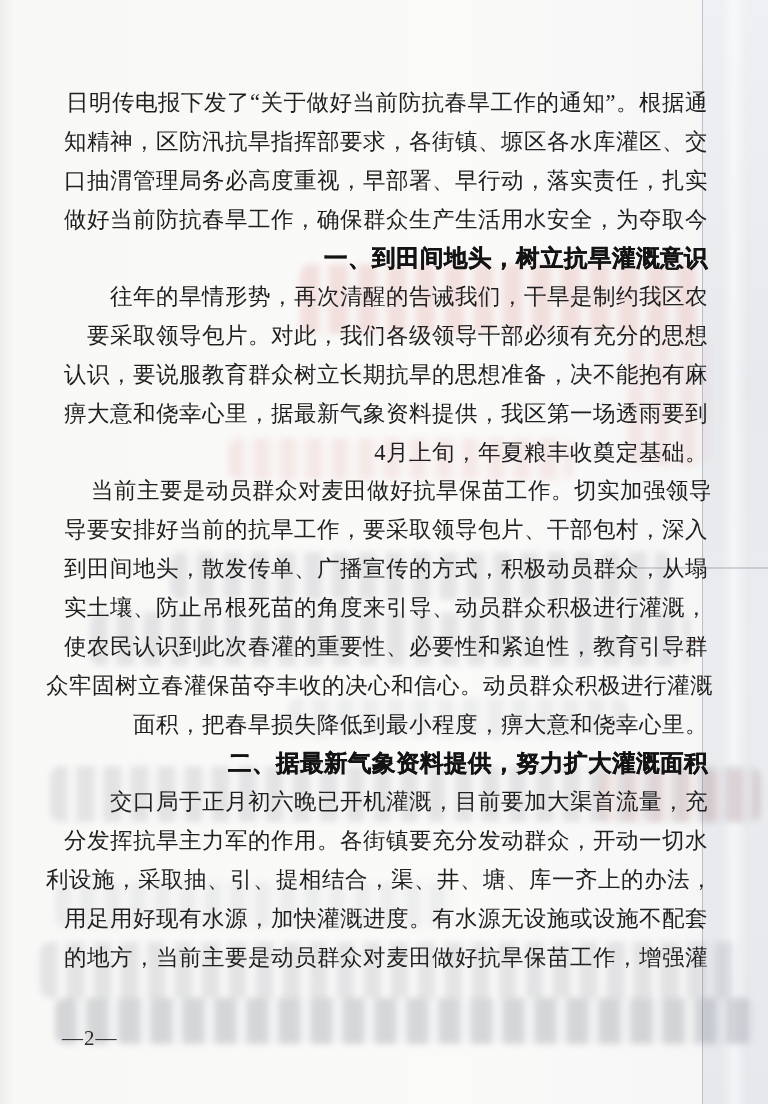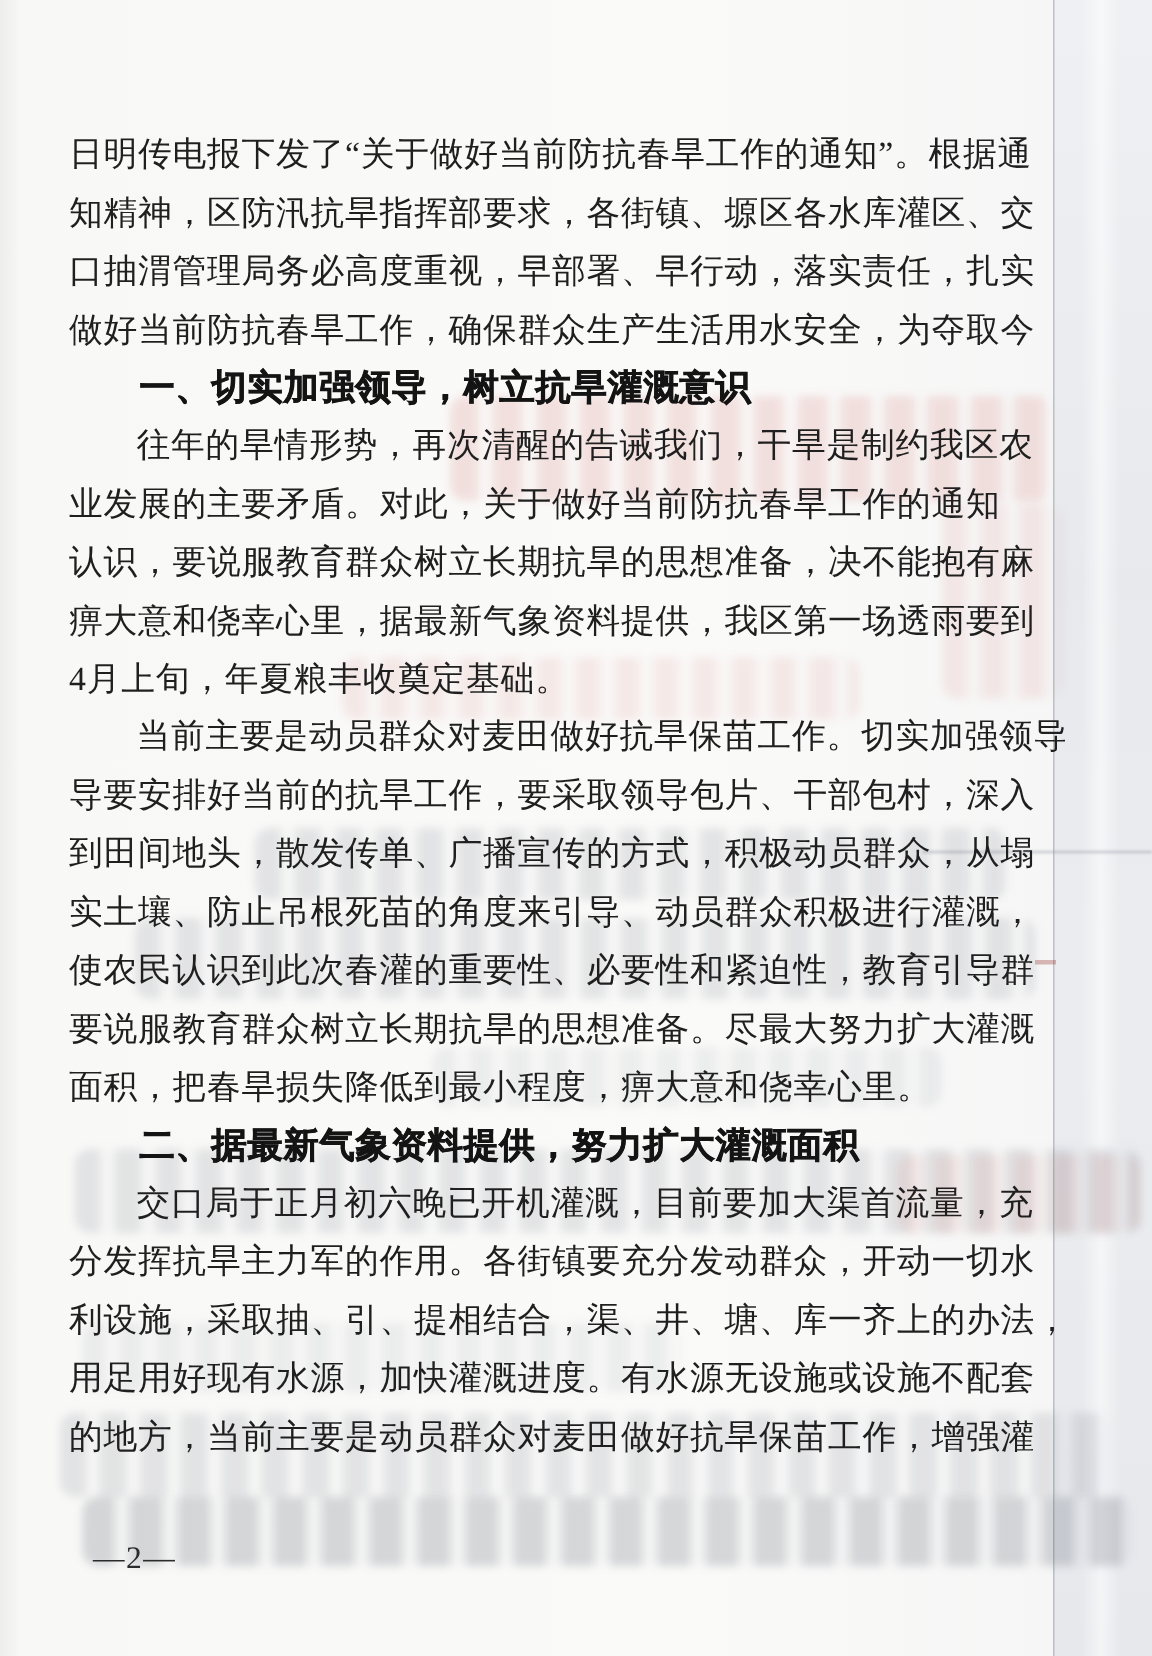--- a/index.html
+++ b/index.html
@@ -9,20 +9,21 @@
     font-family: "Liberation Serif", "DejaVu Serif", serif;
   }
   .scan-page {
     position: relative;
     width: 768px;
     height: 1104px;
     overflow: hidden;
     background:
       linear-gradient(90deg, #ededeb 0px, #f8f8f7 14px, #fafaf9 60%, #f6f6f6 92%),
       #f8f8f7;
+    text-align: right;
   }
   
   .fold-strip {
     position: absolute;
     top: 0; left: 702px;
     width: 66px; height: 1104px;
     background: linear-gradient(180deg, #eef0f3 0%, #e7e9ed 35%, #eaecef 60%, #e6e8ec 100%);
     border-left: 1px solid rgba(150,156,168,0.55);
   }
   .fold-strip .inner-highlight {
@@ -146,37 +147,37 @@
   <div class="smudge gray-dark s10"></div>
 
   <div class="text-block">
     <div class="para">
         <div class="line">日明传电报下发了“关于做好当前防抗春旱工作的通知”。根据通</div>
         <div class="line">知精神，区防汛抗旱指挥部要求，各街镇、塬区各水库灌区、交</div>
         <div class="line">口抽渭管理局务必高度重视，早部署、早行动，落实责任，扎实</div>
         <div class="line">做好当前防抗春旱工作，确保群众生产生活用水安全，为夺取今</div>
       </div>
 
-    <div class="heading">一、切实加强领导，树立抗旱灌溉意识</div>
+    <div class="heading">一、到田间地头，树立抗旱灌溉意识</div>
 
     <div class="para indent-first">
         <div class="line">往年的旱情形势，再次清醒的告诫我们，干旱是制约我区农</div>
-        <div class="line">业发展的主要矛盾。对此，关于做好当前防抗春旱工作的通知</div>
+        <div class="line">要采取领导包片。对此，我们各级领导干部必须有充分的思想</div>
         <div class="line">认识，要说服教育群众树立长期抗旱的思想准备，决不能抱有麻</div>
         <div class="line">痹大意和侥幸心里，据最新气象资料提供，我区第一场透雨要到</div>
         <div class="line">4月上旬，年夏粮丰收奠定基础。</div>
       </div>
 
     <div class="para indent-first">
         <div class="line">当前主要是动员群众对麦田做好抗旱保苗工作。切实加强领导</div>
         <div class="line">导要安排好当前的抗旱工作，要采取领导包片、干部包村，深入</div>
         <div class="line">到田间地头，散发传单、广播宣传的方式，积极动员群众，从塌</div>
         <div class="line">实土壤、防止吊根死苗的角度来引导、动员群众积极进行灌溉，</div>
         <div class="line">使农民认识到此次春灌的重要性、必要性和紧迫性，教育引导群</div>
-        <div class="line">要说服教育群众树立长期抗旱的思想准备。尽最大努力扩大灌溉</div>
+        <div class="line">众牢固树立春灌保苗夺丰收的决心和信心。动员群众积极进行灌溉</div>
         <div class="line">面积，把春旱损失降低到最小程度，痹大意和侥幸心里。</div>
       </div>
 
     <div class="heading">二、据最新气象资料提供，努力扩大灌溉面积</div>
 
     <div class="para indent-first">
         <div class="line">交口局于正月初六晚已开机灌溉，目前要加大渠首流量，充</div>
         <div class="line">分发挥抗旱主力军的作用。各街镇要充分发动群众，开动一切水</div>
         <div class="line">利设施，采取抽、引、提相结合，渠、井、塘、库一齐上的办法，</div>
         <div class="line">用足用好现有水源，加快灌溉进度。有水源无设施或设施不配套</div>

